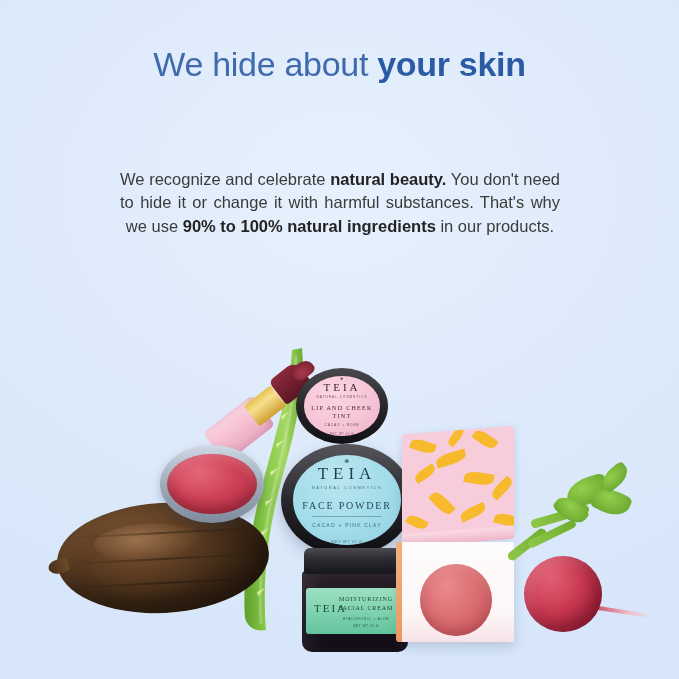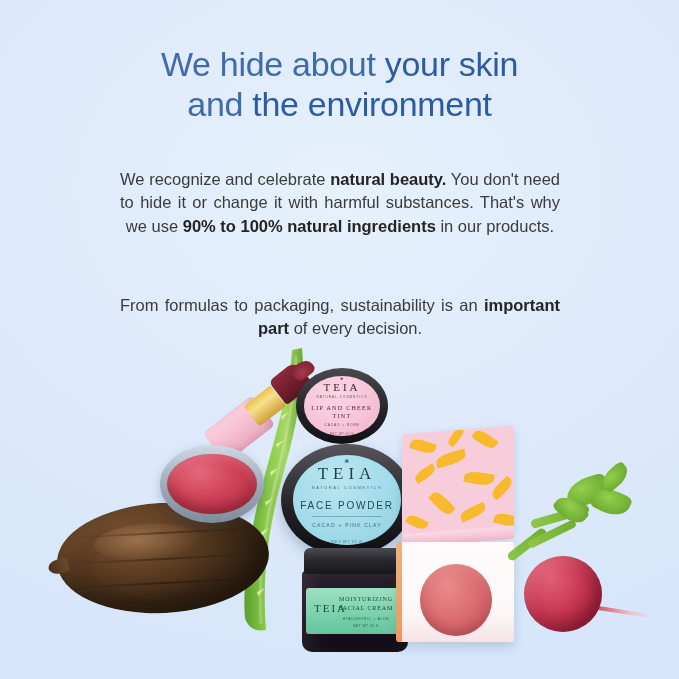--- a/index.html
+++ b/index.html
@@ -28,21 +28,21 @@
     letter-spacing: -0.3px;
   }
   .headline .hl-line { display: block; white-space: nowrap; }
   .hl-light {
     font-size: 34px;
     font-weight: 300;
     color: #3f6bad;
   }
   .hl-bold {
     font-size: 34px;
-    font-weight: 400;
+    font-weight: 700;
     color: #2c5ba6;
   }
   .para {
     position: absolute;
     left: 120px;
     width: 440px;
     color: #3b3b3b;
     font-size: 16.5px;
     line-height: 1.42;
     text-align: justify;
@@ -172,21 +172,21 @@
     display: flex; flex-direction: column; align-items: center; justify-content: center;
     overflow: hidden;
   }
   .tin-blue .mark { font-size: 6px; color: #2e5763; letter-spacing: .6px; }
   .tin-blue .brand {
     font-family: "Liberation Serif", serif; font-size: 17px; letter-spacing: 5px;
     color: #1d3f4b; line-height: 1; margin-top: 1px;
   }
   .tin-blue .sub { font-size: 4px; letter-spacing: 1.6px; color: #42707d; margin-top: 3px; }
   .tin-blue .pname {
-    font-family: Liberation Sans, sans-serif; font-size: 10px; letter-spacing: 1.8px;
+    font-family: Liberation Serif, serif; font-size: 10px; letter-spacing: 1.8px;
     color: #244956; margin-top: 10px;
   }
   .tin-blue .rule { width: 64%; height: 1px; background: rgba(36,73,86,.35); margin-top: 5px; }
   .tin-blue .ing { font-size: 5px; letter-spacing: 1.2px; color: #3d6b78; margin-top: 5px; }
   .tin-blue .wt { font-size: 4px; color: #4e7d8a; margin-top: 11px; letter-spacing: .6px; }
 
   
   .jar { left: 302px; top: 208px; width: 106px; height: 104px; }
   .jar .lid {
     position: absolute; left: 2px; top: 0; width: 102px; height: 26px;
@@ -283,28 +283,24 @@
 </style>
 </head>
 <body>
 
 <div id="stage">
 
   <div class="headline">
     <span class="hl-line">
       <span class="hl-light">We hide about </span><span class="hl-bold">your skin</span>
     </span>
-    <span class="hl-line">
-      <span class="hl-light">and </span><span class="hl-bold">the environment</span>
-    </span>
   </div>
 
   <p class="para" id="para1"><span>We recognize and celebrate </span><b>natural beauty.</b><span> You don't need to hide it or change it with harmful substances. That's why we use </span><b>90% to 100% natural ingredients</b><span> in our products.</span></p>
 
-  <p class="para" id="para2"><span>From formulas to packaging, sustainability is an </span><b>important part</b><span> of every decision.</span></p>
 
   <div id="scene">
 
     <svg class="aloe" viewBox="0 0 92 300">
       <defs>
         <linearGradient id="alo" x1="0" y1="0" x2="1" y2="0">
           <stop offset="0%" stop-color="#5e9e2c"></stop>
           <stop offset="35%" stop-color="#86c848"></stop>
           <stop offset="70%" stop-color="#a6d864"></stop>
           <stop offset="100%" stop-color="#6aab33"></stop>

